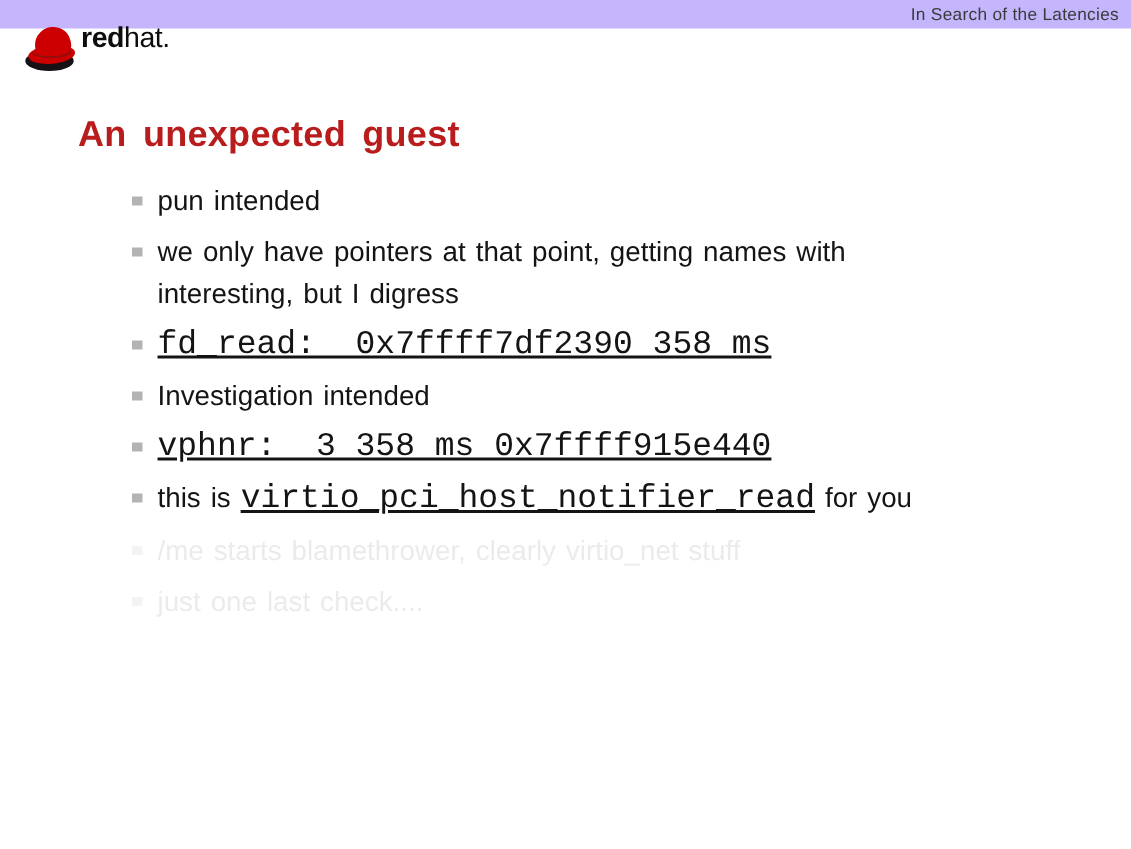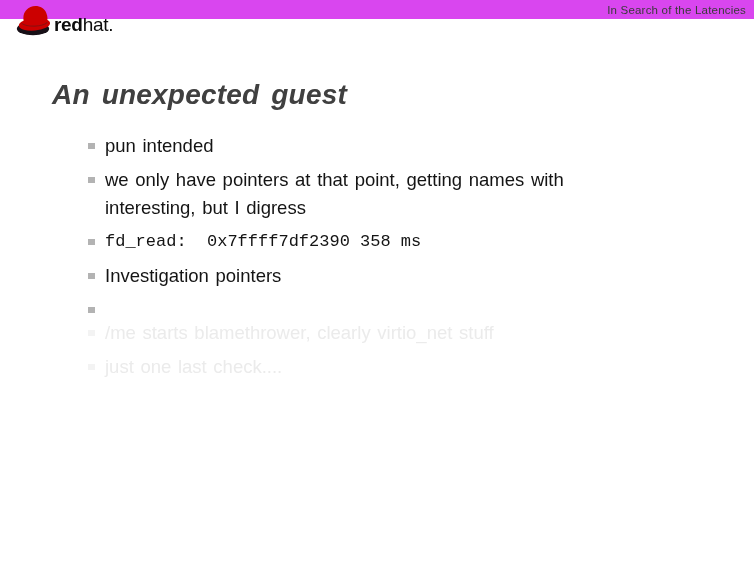--- a/index.html
+++ b/index.html
@@ -4,62 +4,62 @@
 <style>
   html,body{margin:0;padding:0;}
   body{
     width:754px;height:566px;position:relative;overflow:hidden;
     background:#ffffff;
     font-family:"Liberation Sans", sans-serif;
   }
   
   .topbar{
     position:absolute;top:0;left:0;width:754px;height:19px;
-    background:#d946ef;
+    background:#c4b5fd;
     display:flex;justify-content:flex-end;align-items:center;
     box-sizing:border-box;padding-right:8px;
   }
   .topbar-title{
     font-size:11.5px;color:#3a3a3a;letter-spacing:.2px;
   }
   
   .logo{
-    position:absolute;top:4px;left:14px;
-    display:flex;align-items:flex-end;
+    position:absolute;top:16px;left:14px;
+    display:flex;
   }
   .logo svg{width:38px;height:35px;display:block;}
   .logo-text{
     font-size:19px;color:#0d0d0d;line-height:1;
     padding-bottom:5px;margin-left:2px;letter-spacing:-.3px;
   }
   .logo-bold{font-weight:700;}
   .logo-rest{font-weight:400;}
   
   .slide-title{
     position:absolute;left:52px;top:60px;
-    font-size:28px;font-weight:700;color:#404040;
-    word-spacing:4px;letter-spacing:.2px;font-style:italic;
+    font-size:24px;font-weight:700;color:#b91c1c;
+    word-spacing:4px;letter-spacing:.2px;
   }
   
   .bullets{
-    position:absolute;left:88px;top:132px;width:632px;
+    position:absolute;left:88px;top:120px;width:632px;
     list-style:none;margin:0;padding:0;
   }
   .bullets li{display:flex;margin-bottom:6px;}
   .marker{
     flex:0 0 auto;width:7px;height:6px;background:#b3b3b3;
     margin:11px 10px 0 0;
   }
   .txt{
     font-size:18.5px;line-height:28px;color:#141414;
     white-space:pre-wrap;word-spacing:1.5px;
   }
   .mono{
     font-family:"Liberation Mono","DejaVu Sans Mono",monospace;
-    font-size:17px;word-spacing:0;
+    font-size:22px;word-spacing:0;text-decoration:underline;
   }
   
   .faded .txt{color:#ebebeb;}
   .faded .marker{background:#f3f3f3;}
 </style>
 </head>
 <body>
 
 <div class="topbar">
   <span class="topbar-title">In Search of the Latencies</span>
@@ -87,24 +87,29 @@
     <span class="marker"></span>
     <span class="txt">we only have pointers at that point, getting names with
 interesting, but I digress</span>
   </li>
   <li>
     <span class="marker"></span>
     <span class="txt mono">fd_read:  0x7ffff7df2390 358 ms</span>
   </li>
   <li>
     <span class="marker"></span>
-    <span class="txt">Investigation pointers</span>
+    <span class="txt">Investigation intended</span>
   </li>
   <li>
     <span class="marker"></span>
+    <span class="txt mono">vphnr:  3 358 ms 0x7ffff915e440</span>
+  </li>
+  <li>
+    <span class="marker"></span>
+    <span class="txt"><span>this is </span><span class="mono">virtio_pci_host_notifier_read</span><span> for you</span></span>
   </li>
   <li class="faded">
     <span class="marker"></span>
     <span class="txt">/me starts blamethrower, clearly virtio_net stuff</span>
   </li>
   <li class="faded">
     <span class="marker"></span>
     <span class="txt">just one last check....</span>
   </li>
 </ul>

